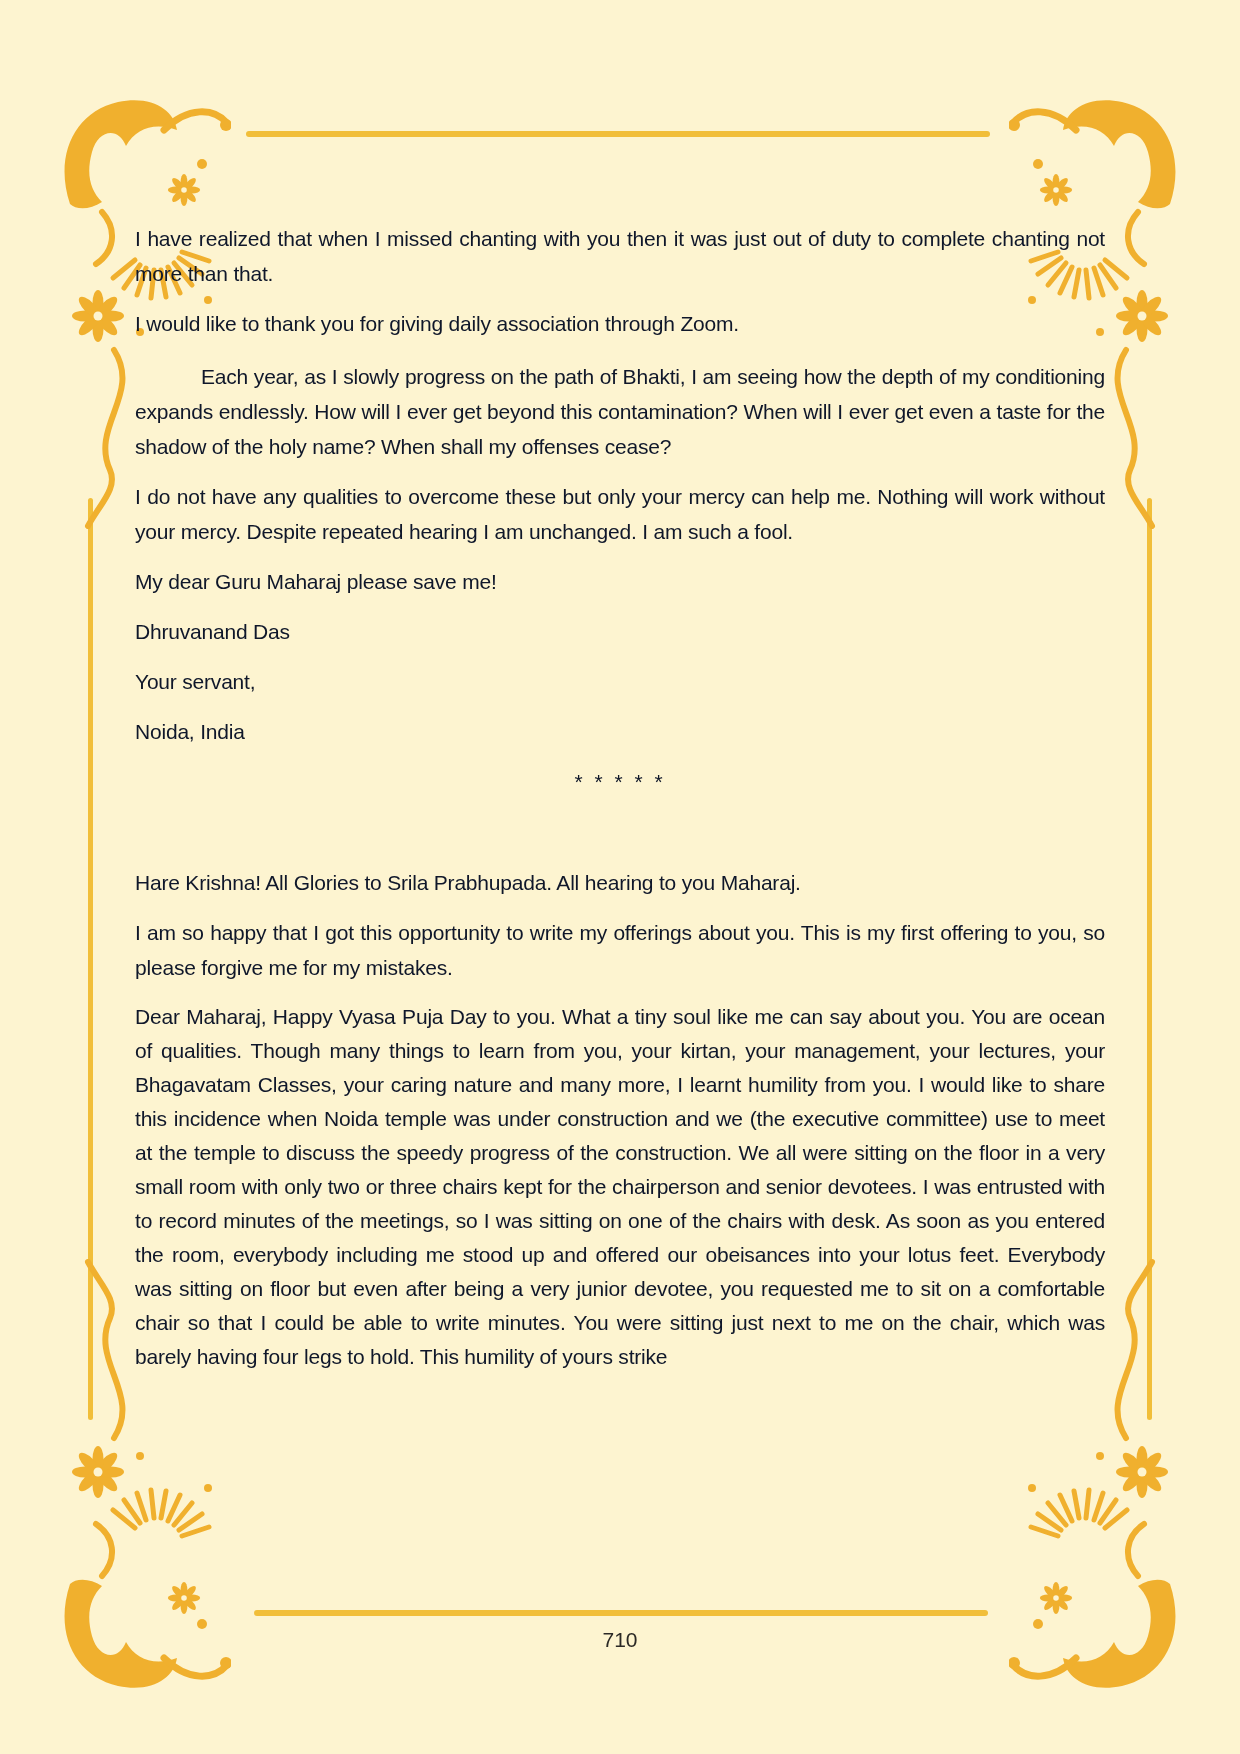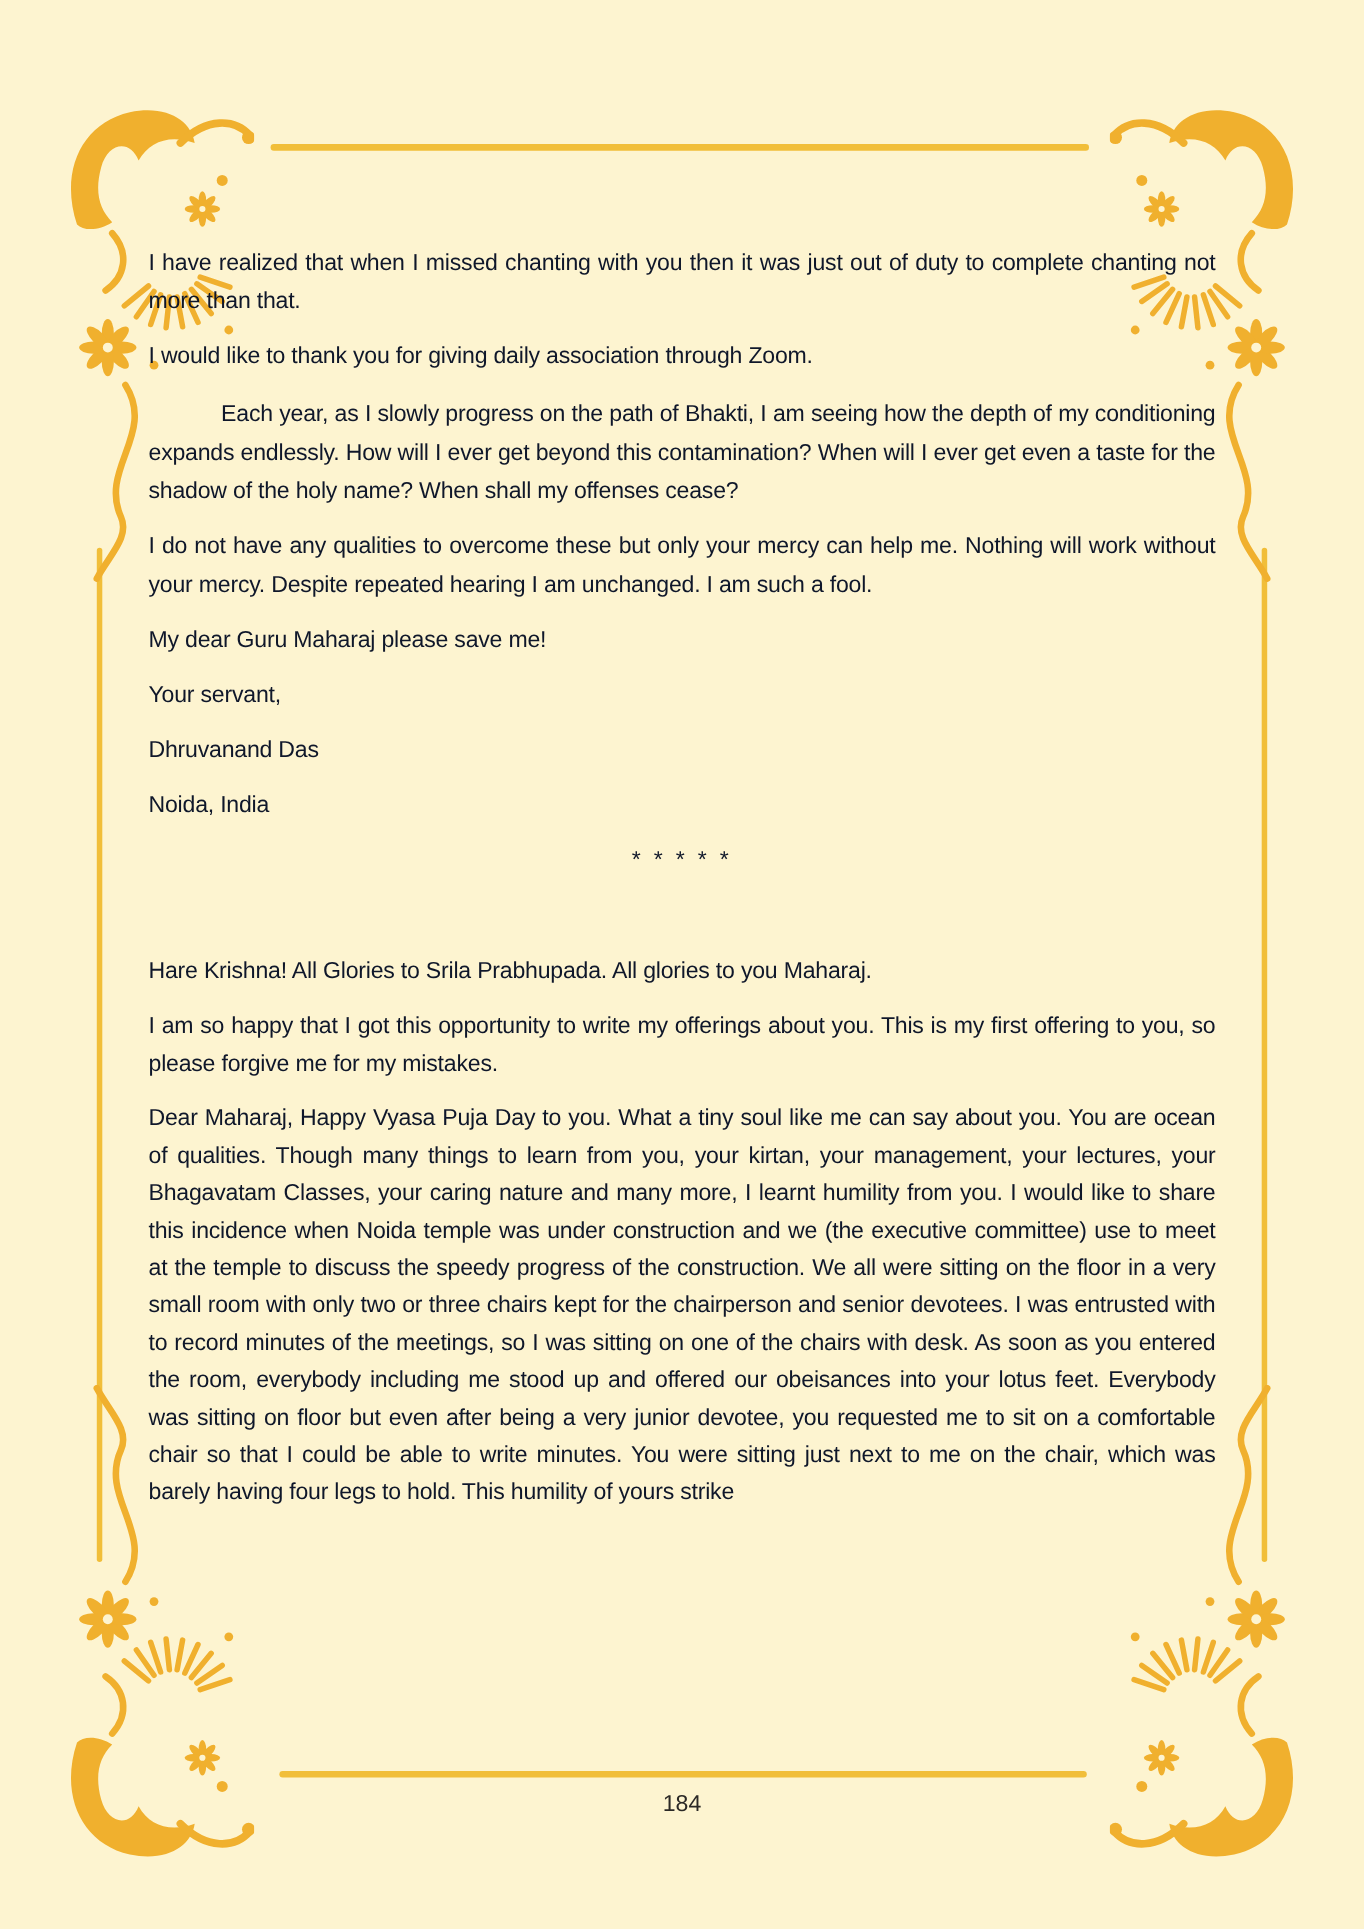--- a/index.html
+++ b/index.html
@@ -111,23 +111,23 @@
   <svg class="corner br" viewBox="0 0 175 435">
       <use href="#corner-motif"></use>
     </svg>
 
   <div class="content">
     <p>I have realized that when I missed chanting with you then it was just out of duty to complete chanting not more than that.</p>
     <p>I would like to thank you for giving daily association through Zoom.</p>
     <p class="indent">Each year, as I slowly progress on the path of Bhakti, I am seeing how the depth of my conditioning expands endlessly. How will I ever get beyond this contamination? When will I ever get even a taste for the shadow of the holy name? When shall my offenses cease?</p>
     <p>I do not have any qualities to overcome these but only your mercy can help me. Nothing will work without your mercy. Despite repeated hearing I am unchanged. I am such a fool.</p>
     <p>My dear Guru Maharaj please save me!</p>
+    <p>Dhruvanand Das</p>
     <p>Your servant,</p>
-    <p>Dhruvanand Das</p>
     <p>Noida, India</p>
     <p class="separator">* * * * *</p>
-    <p class="salutation">Hare Krishna! All Glories to Srila Prabhupada. All glories to you Maharaj.</p>
+    <p class="salutation">Hare Krishna! All Glories to Srila Prabhupada. All hearing to you Maharaj.</p>
     <p class="first-offering">I am so happy that I got this opportunity to write my offerings about you. This is my first offering to you, so please forgive me for my mistakes.</p>
     <p class="long">Dear Maharaj, Happy Vyasa Puja Day to you. What a tiny soul like me can say about you. You are ocean of qualities. Though many things to learn from you, your kirtan, your management, your lectures, your Bhagavatam Classes, your caring nature and many more, I learnt humility from you. I would like to share this incidence when Noida temple was under construction and we (the executive committee) use to meet at the temple to discuss the speedy progress of the construction. We all were sitting on the floor in a very small room with only two or three chairs kept for the chairperson and senior devotees. I was entrusted with to record minutes of the meetings, so I was sitting on one of the chairs with desk. As soon as you entered the room, everybody including me stood up and offered our obeisances into your lotus feet. Everybody was sitting on floor but even after being a very junior devotee, you requested me to sit on a comfortable chair so that I could be able to write minutes. You were sitting just next to me on the chair, which was barely having four legs to hold. This humility of yours strike</p>
   </div>
 
-  <div class="page-number">184</div>
+  <div class="page-number">710</div>
 </div>
 
 </body></html>

